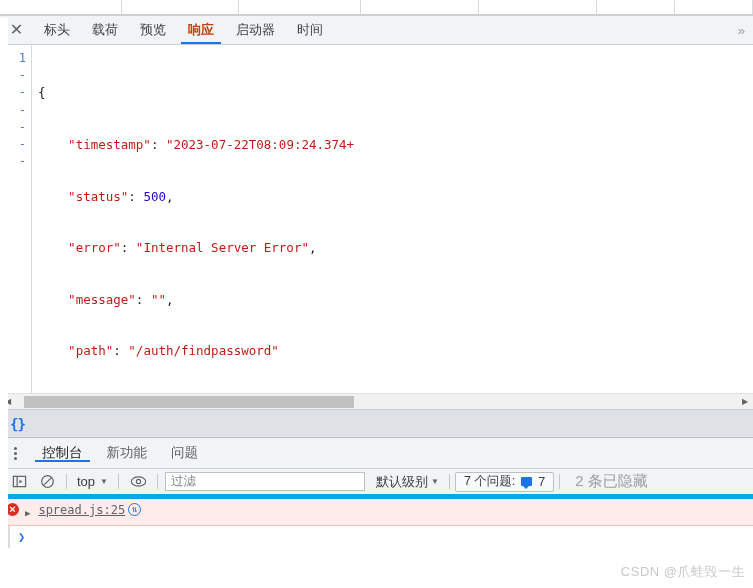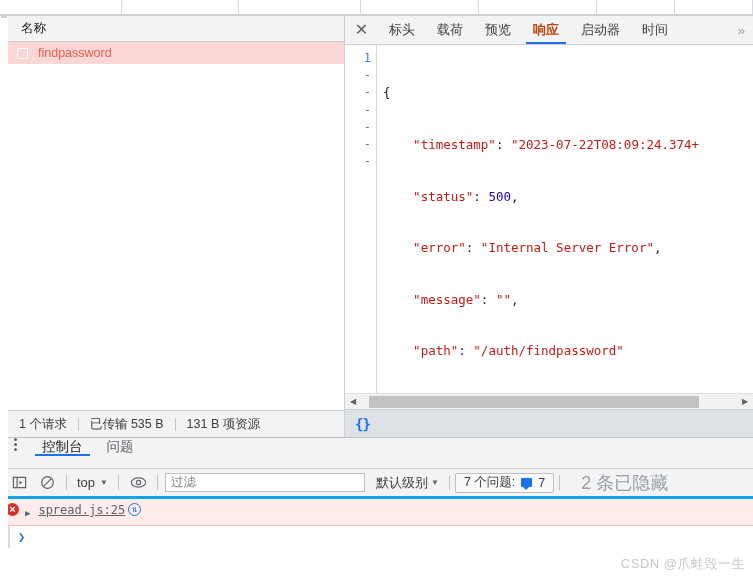--- a/index.html
+++ b/index.html
@@ -291,21 +291,21 @@
     border-top: 1px solid #bdc1c6;
     background: #ffffff;
     min-height: 0;
   }
   .drawer-tabs {
     height: 31px;
     flex: 0 0 auto;
     background: #f1f3f4;
     border-bottom: 1px solid #cdd0d3;
     display: flex;
-    align-items: flex-start;
+    align-items: center;
     box-sizing: border-box;
   }
   .kebab {
     width: 30px;
     display: flex;
     flex-direction: column;
     align-items: center;
     justify-content: center;
     gap: 2px;
   }
@@ -327,21 +327,21 @@
     content: "";
     position: absolute;
     left: 5px; right: 5px; bottom: 0;
     height: 2px; background: #1a73e8;
   }
 
   .console-toolbar {
     height: 30px;
     flex: 0 0 auto;
     background: #f1f3f4;
-    border-bottom: 3px solid #0ea5e9;
+    border-bottom: 5px solid #0ea5e9;
     display: flex;
     align-items: center;
     box-sizing: border-box;
     padding: 0 5px;
     gap: 0px;
   }
   .tb-btn {
     width: 28px; height: 24px;
     display: flex; align-items: center; justify-content: center;
     color: #5f6368;
@@ -392,23 +392,23 @@
   }
   .issue-ico::after {
     content: "";
     position: absolute;
     left: 2px; bottom: -3px;
     border-left: 3px solid transparent;
     border-right: 3px solid transparent;
     border-top: 3px solid #1a73e8;
   }
   .hidden-count {
-    font-size: 18px;
+    font-size: 15px;
     color: #9aa0a6;
-    margin-left: 16px;
+    margin-left: 10px;
     white-space: nowrap;
   }
 
   
   .console-body {
     flex: 1 1 auto;
     overflow: hidden;
     min-height: 0;
     background: #ffffff;
   }
@@ -484,21 +484,21 @@
   }
   .prompt-caret {
     color: #1a73e8;
     font-size: 12px;
     font-family: "DejaVu Sans Mono", monospace;
   }
 
   .watermark {
     position: absolute;
     right: 8px;
-    bottom: 15px;
+    bottom: 7px;
     font-size: 13px;
     color: #c8c8c8;
     letter-spacing: .5px;
     pointer-events: none;
   }
   .left-edge-bar {
     position: absolute;
     left: 0; top: 18px; bottom: 0;
     width: 8px;
     background: #ffffff;
@@ -514,44 +514,20 @@
     <div class="top-strip-cell" style="width:117px"></div>
     <div class="top-strip-cell" style="width:122px"></div>
     <div class="top-strip-cell" style="width:118px"></div>
     <div class="top-strip-cell" style="width:118px"></div>
     <div class="top-strip-cell" style="width:78px"></div>
     <div class="top-strip-cell" style="flex:1 1 auto"></div>
   </div>
 
   <div class="net-panel">
 
-    <div class="req-pane">
-      <div class="req-scroll-gutter">
-        <div class="req-scroll-thumb"></div>
-      </div>
-
-      <div class="req-header">
-        <div class="req-header-cell">名称</div>
-      </div>
-
-      <div class="req-list">
-        <div class="req-row">
-          <span class="doc-ico"></span>
-          <span class="rname">findpassword</span>
-        </div>
-      </div>
-
-      <div class="req-status">
-        <span class="seg">1 个请求</span>
-        <span class="divider"></span>
-        <span class="seg">已传输 535 B</span>
-        <span class="divider"></span>
-        <span class="seg">131 B 项资源</span>
-      </div>
-    </div>
 
     <div class="detail-pane">
 
       <div class="detail-tabs">
         <div class="close-x">✕</div>
         <div class="dtab">标头</div>
         <div class="dtab">载荷</div>
         <div class="dtab">预览</div>
         <div class="dtab active">响应</div>
         <div class="dtab">启动器</div>
@@ -596,20 +572,21 @@
 
   <div class="drawer">
 
     <div class="drawer-tabs">
       <div class="kebab">
         <i></i>
           <i></i>
           <i></i>
       </div>
       <div class="dr-tab active">控制台</div>
+      <div class="dr-tab">新功能</div>
       <div class="dr-tab">问题</div>
     </div>
 
     <div class="console-toolbar">
       <div class="tb-btn">
         <svg width="15" height="15" viewBox="0 0 16 16" aria-hidden="true">
           <rect x="1.5" y="2.5" width="13" height="11" fill="none" stroke="#5f6368" stroke-width="1.3"></rect>
           <line x1="5.5" y1="2.5" x2="5.5" y2="13.5" stroke="#5f6368" stroke-width="1.3"></line>
           <path d="M8 6 L11 8 L8 10 Z" fill="#5f6368"></path>
         </svg>

